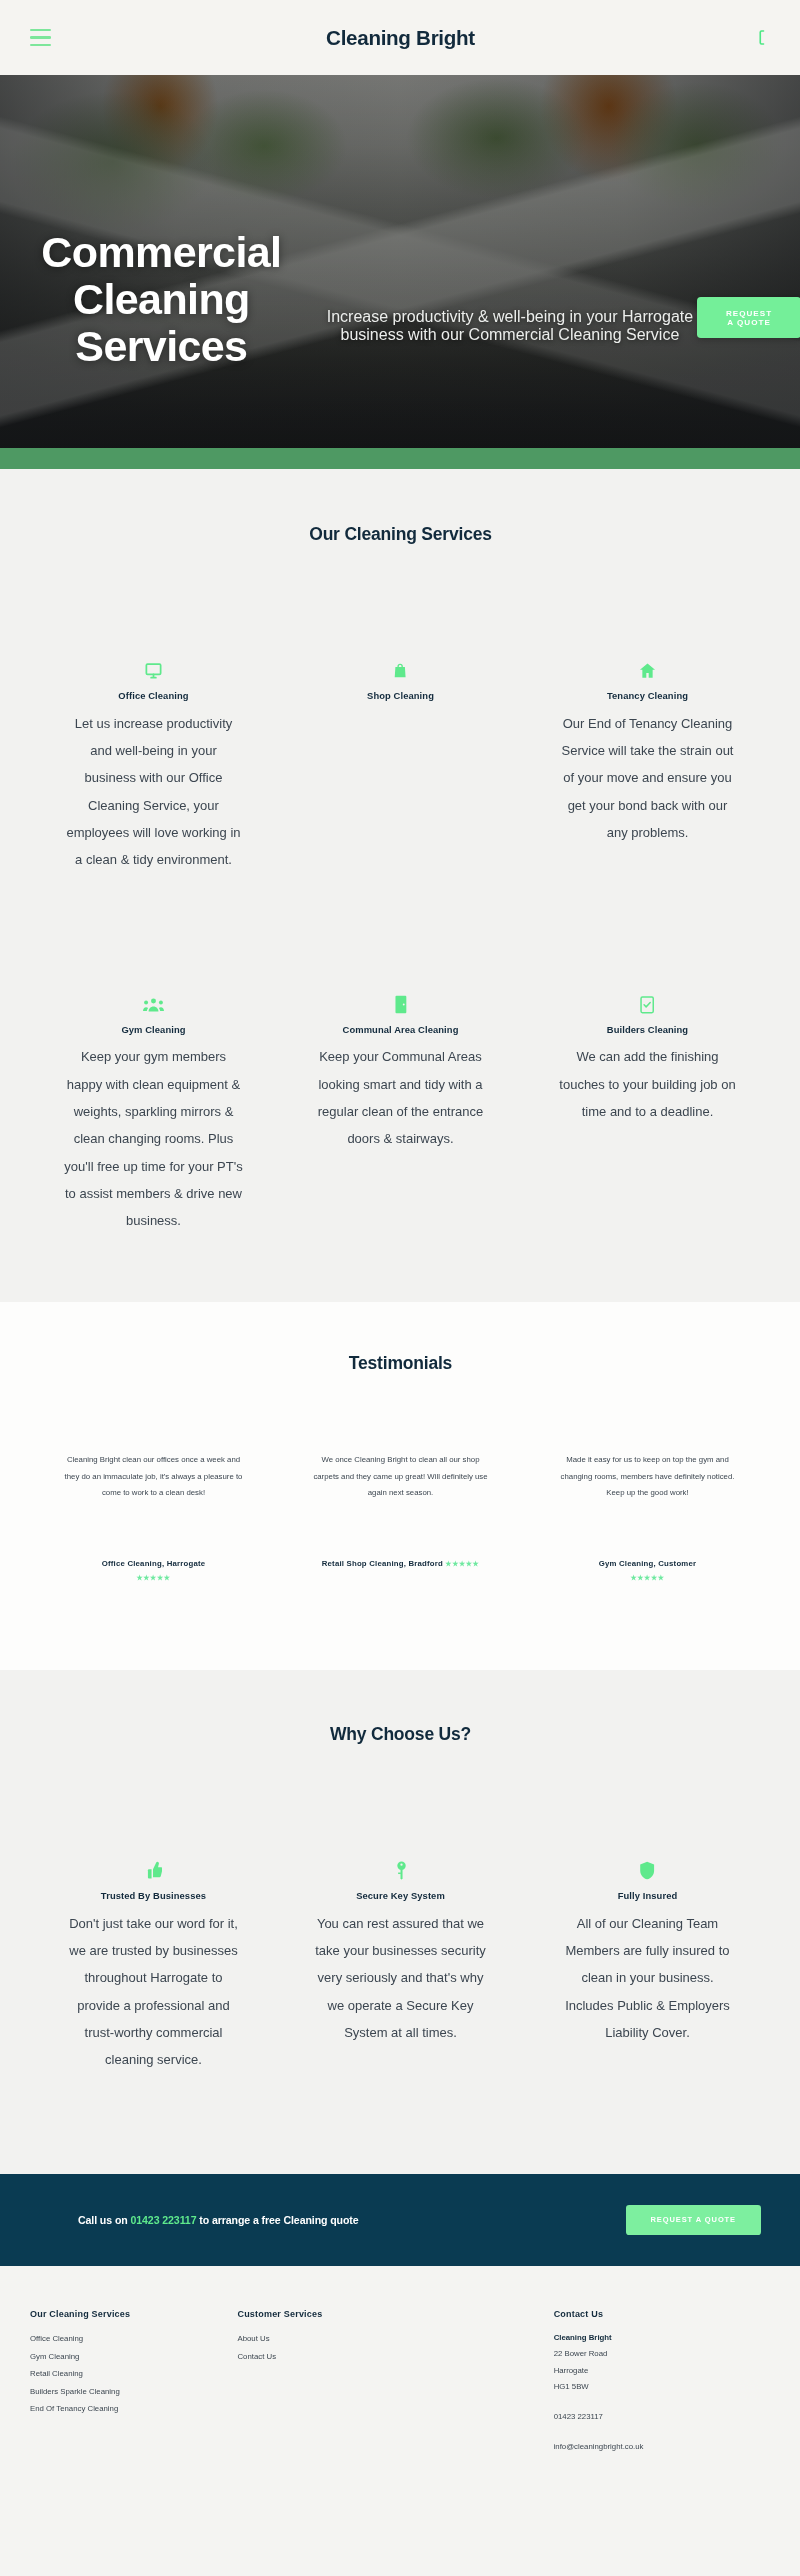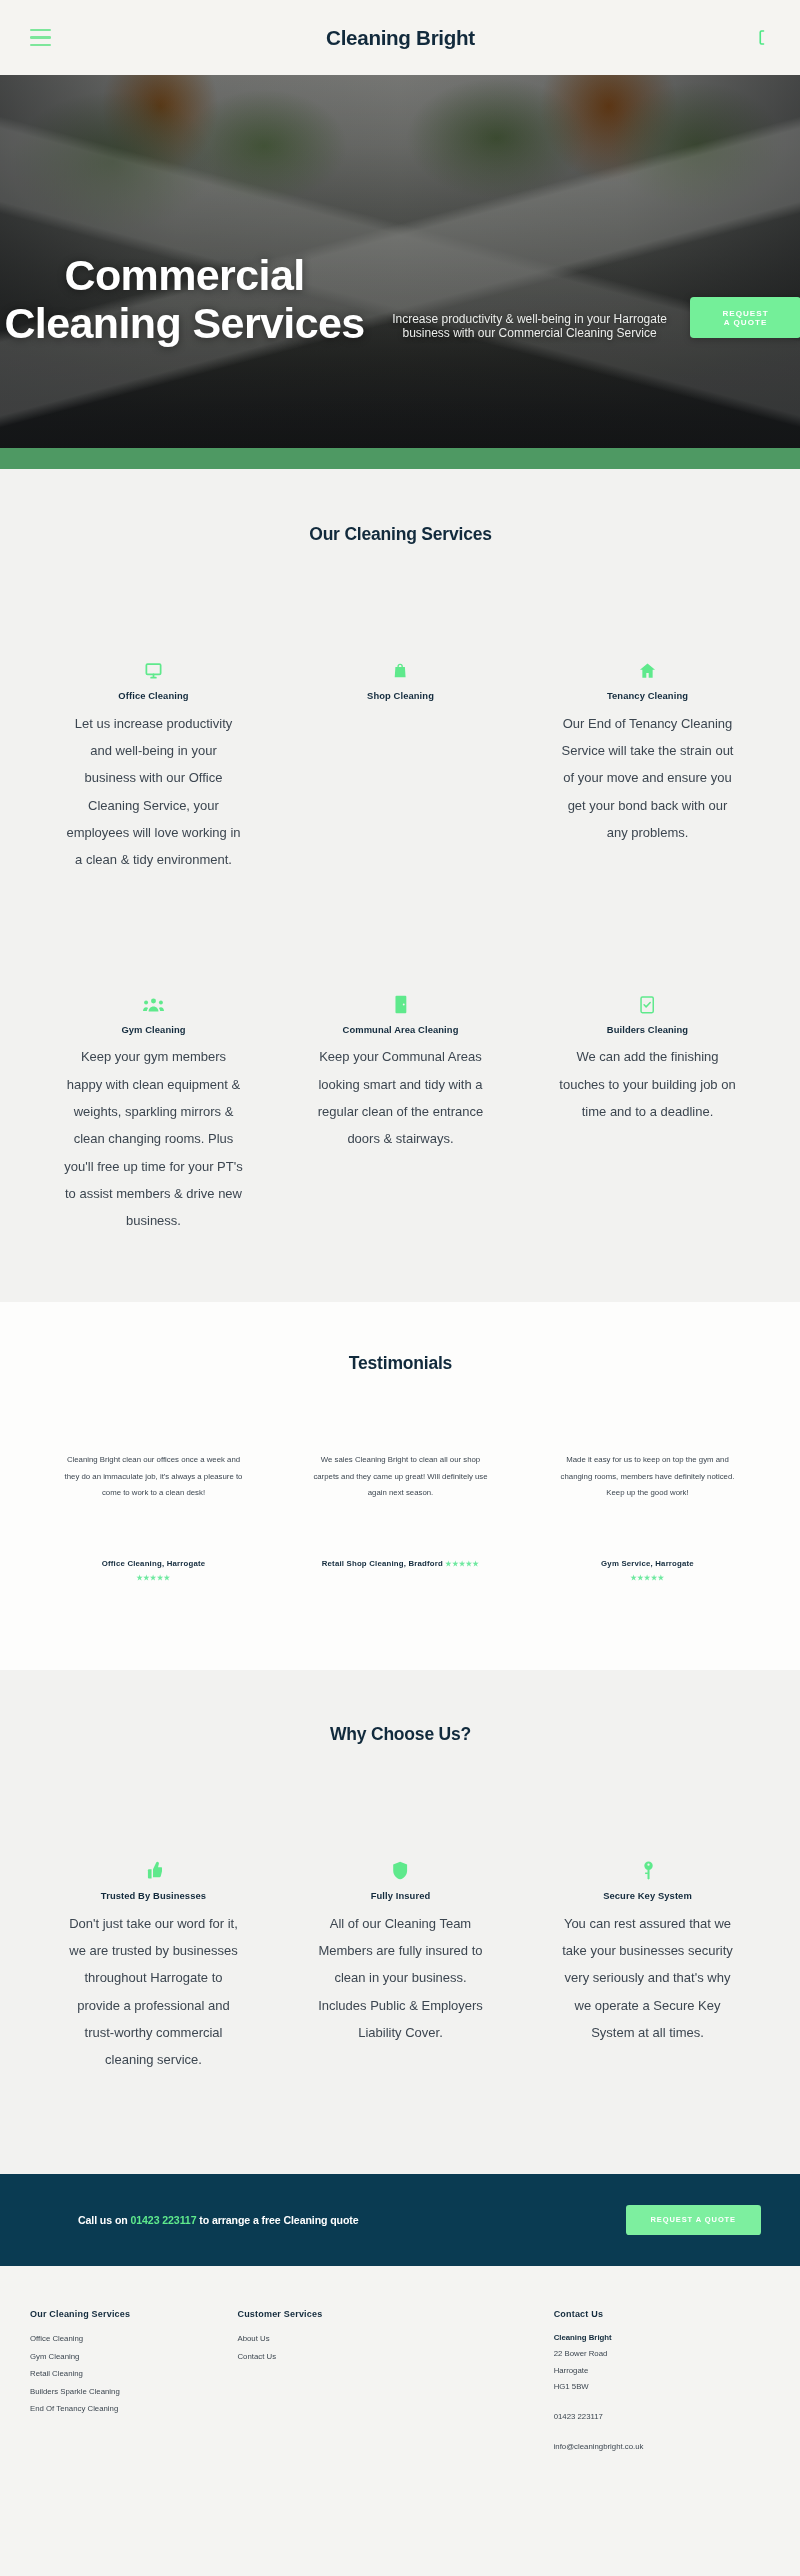--- a/index.html
+++ b/index.html
@@ -93,21 +93,21 @@
     font-size: 43px;
     font-weight: bold;
     color: #ffffff;
     letter-spacing: -0.6px;
     text-shadow: 0 1.3px 8.8px rgba(0,0,0,.45);
     line-height: 1.1;
     text-align: center;
   }
   .hero-sub {
     margin-top: 53px;
-    font-size: 12px;
+    font-size: 16px;
     color: #eceeec;
     text-shadow: 0 0.6px 5px rgba(0,0,0,.6);
     text-align: center;
   }
   .btn-quote {
     margin-top: 36px;
     display: inline-block;
     background: #74ef99;
     color: #ffffff;
     border: none;
@@ -356,74 +356,74 @@
 
     <div class="testi">
       <div class="testi-quote">Cleaning Bright clean our offices once a week and they do an immaculate job, it's always a pleasure to come to work to a clean desk!</div>
       <div class="testi-meta">
         <span>Office Cleaning, Harrogate</span><br>
         <span class="stars">★★★★★</span>
       </div>
     </div>
 
     <div class="testi">
-      <div class="testi-quote">We sales Cleaning Bright to clean all our shop carpets and they came up great! Will definitely use again next season.</div>
+      <div class="testi-quote">We once Cleaning Bright to clean all our shop carpets and they came up great! Will definitely use again next season.</div>
       <div class="testi-meta">
         <span>Retail Shop Cleaning, Bradford</span>
         <span class="stars">★★★★★</span>
       </div>
     </div>
 
     <div class="testi">
       <div class="testi-quote">Made it easy for us to keep on top the gym and changing rooms, members have definitely noticed. Keep up the good work!</div>
       <div class="testi-meta">
-        <span>Gym Service, Harrogate</span><br>
+        <span>Gym Cleaning, Customer</span><br>
         <span class="stars">★★★★★</span>
       </div>
     </div>
 
   </div>
 </section>
 
 <section class="section why-section">
   <h2 class="section-title">Why Choose Us?</h2>
   <div class="grid3 why-grid">
 
     <div class="card">
       <div class="card-icon">
         <svg width="17.5" height="19" viewBox="0 0 24 26" fill="currentColor">
             <path d="M9 24H5.5A1.5 1.5 0 0 1 4 22.5V12.8c0-.8.7-1.5 1.5-1.5H9V24z"></path>
             <path d="M11 11.3 15.4 2a2 2 0 0 1 3.6 1.6l-1.1 5.1h4.2c1.3 0 2.2 1.2 1.9 2.4l-2.3 9.4c-.3 1-1.2 1.8-2.3 1.8H11V11.3z"></path>
           </svg>
       </div>
       <div class="card-title">Trusted By Businesses</div>
       <div class="card-body">Don't just take our word for it, we are trusted by businesses throughout Harrogate to provide a professional and trust-worthy commercial cleaning service.</div>
-    </div>
-
-    <div class="card">
-      <div class="card-icon">
-        <svg width="16.3" height="19" viewBox="0 0 22 26" fill="currentColor">
-            <path d="M11 1 1.5 4.8v8.4C1.5 19 5.6 23.7 11 25c5.4-1.3 9.5-6 9.5-11.8V4.8L11 1z"></path>
-          </svg>
-      </div>
-      <div class="card-title">Fully Insured</div>
-      <div class="card-body">All of our Cleaning Team Members are fully insured to clean in your business. Includes Public &amp; Employers Liability Cover.</div>
     </div>
 
     <div class="card">
       <div class="card-icon">
         <svg width="15" height="19" viewBox="0 0 20 28" fill="currentColor">
             <circle cx="11.5" cy="7" r="6.2"></circle>
             <circle cx="11.5" cy="5.4" r="1.7" fill="#f2f2f0"></circle>
             <path d="M10 12.6h3v13l-1.5 2-1.5-2z"></path>
             <rect x="6.5" y="17" width="4" height="2.2"></rect>
           </svg>
       </div>
       <div class="card-title">Secure Key System</div>
       <div class="card-body">You can rest assured that we take your businesses security very seriously and that's why we operate a Secure Key System at all times.</div>
+    </div>
+
+    <div class="card">
+      <div class="card-icon">
+        <svg width="16.3" height="19" viewBox="0 0 22 26" fill="currentColor">
+            <path d="M11 1 1.5 4.8v8.4C1.5 19 5.6 23.7 11 25c5.4-1.3 9.5-6 9.5-11.8V4.8L11 1z"></path>
+          </svg>
+      </div>
+      <div class="card-title">Fully Insured</div>
+      <div class="card-body">All of our Cleaning Team Members are fully insured to clean in your business. Includes Public &amp; Employers Liability Cover.</div>
     </div>
 
   </div>
 </section>
 
 <section class="cta-band">
   <div class="cta-text">
     <span>Call us on </span><span class="hl">01423 223117</span><span> to arrange a free Cleaning quote</span>
   </div>
   <button class="btn-cta">REQUEST A QUOTE</button>

